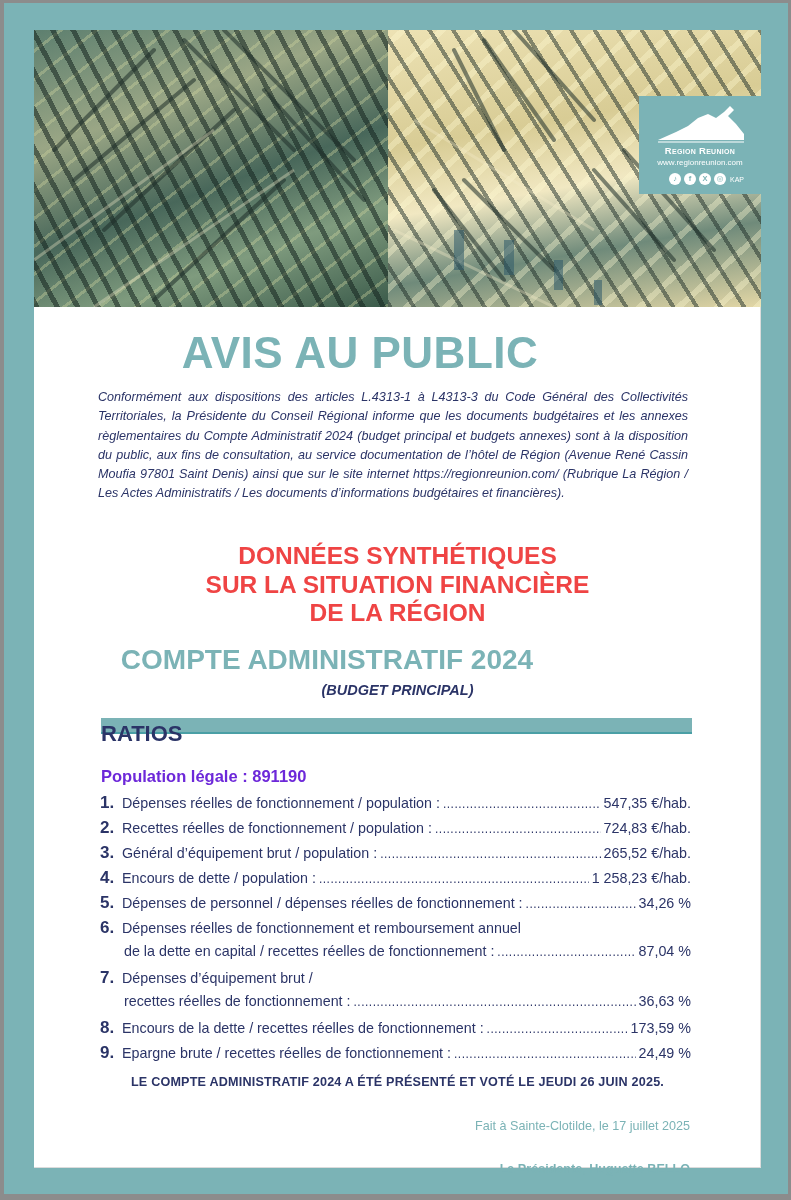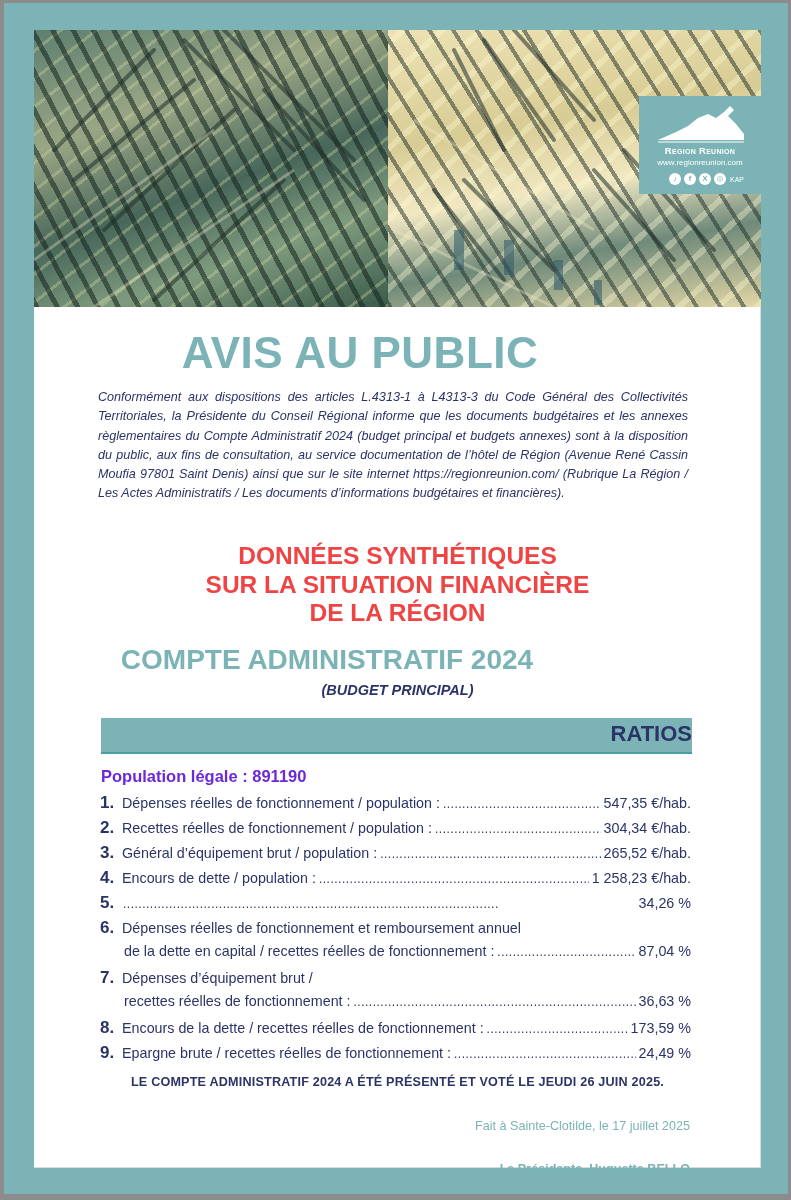--- a/index.html
+++ b/index.html
@@ -79,23 +79,23 @@
   }
   .subheading {
     position: absolute; left: 0; top: 614px; width: 586px; text-align: center;
     font-size: 28px; font-weight: bold; color: #7bb3b6;
   }
   .budget {
     position: absolute; left: 0; top: 652px; width: 727px; text-align: center;
     font-size: 14.5px; font-weight: bold; color: #2b3467; font-style: italic;
   }
   .ratios-bar {
-    position: absolute; left: 67px; top: 688px; width: 591px; height: 36px;
+    position: absolute; left: 67px; top: 688px; width: 591px; height: 16px;
     background: #7bb3b6; border-bottom: 2px solid #4a9fa5;
-    text-align: right; font-size: 22px; font-weight: bold; color: #2b3467; line-height: 31px;
+    text-align: left; font-size: 22px; font-weight: bold; color: #2b3467; line-height: 31px;
   }
   .population {
     position: absolute; left: 67px; top: 737px; font-size: 16.5px; font-weight: bold; color: #6d28d9;
   }
   .ratio {
     position: absolute; left: 66px; width: 591px; color: #2b3467; font-size: 14.3px; height: 22px;
     display: flex; align-items: baseline; white-space: nowrap;
   }
   .ratio .num { font-weight: bold; font-size: 17px; width: 20px; }
   .ratio .txt { padding-left: 2px; }
@@ -178,36 +178,37 @@
     <div class="ratio" style="top:763px">
       <span class="num">1.</span>
       <span class="txt">Dépenses réelles de fonctionnement / population :</span>
       <span class="dots">..................................................................................................</span>
       <span class="val">547,35 €/hab.</span>
     </div>
     <div class="ratio" style="top:788px">
       <span class="num">2.</span>
       <span class="txt">Recettes réelles de fonctionnement / population :</span>
       <span class="dots">..................................................................................................</span>
-      <span class="val">304,34 €/hab.</span>
+      <span class="val">724,83 €/hab.</span>
     </div>
     <div class="ratio" style="top:813px">
       <span class="num">3.</span>
       <span class="txt">Général d’équipement brut / population :</span>
       <span class="dots">..................................................................................................</span>
       <span class="val">265,52 €/hab.</span>
     </div>
     <div class="ratio" style="top:838px">
       <span class="num">4.</span>
       <span class="txt">Encours de dette / population :</span>
       <span class="dots">..................................................................................................</span>
       <span class="val">1 258,23 €/hab.</span>
     </div>
     <div class="ratio" style="top:863px">
       <span class="num">5.</span>
+      <span class="txt">Dépenses de personnel / dépenses réelles de fonctionnement :</span>
       <span class="dots">..................................................................................................</span>
       <span class="val">34,26 %</span>
     </div>
     <div class="ratio" style="top:888px">
       <span class="num">6.</span>
       <span class="txt">Dépenses réelles de fonctionnement et remboursement annuel</span>
     </div>
     <div class="ratio ratio-cont" style="top:913px">
       <span class="txt">de la dette en capital / recettes réelles de fonctionnement :</span>
       <span class="dots">..................................................................................................</span>

